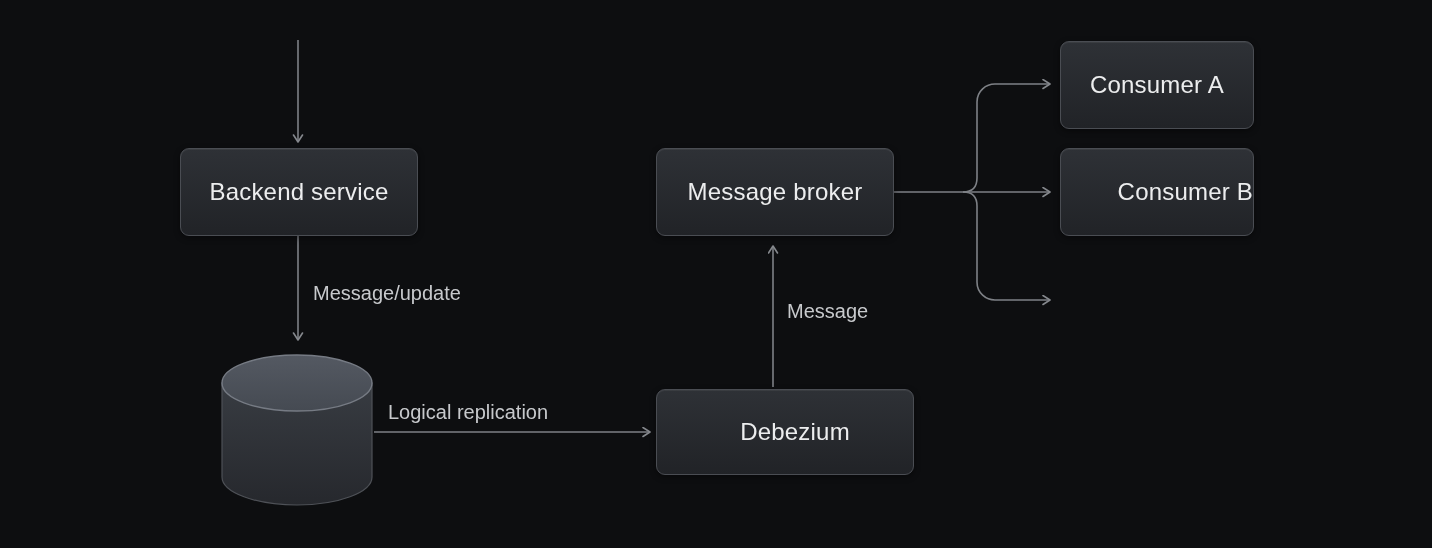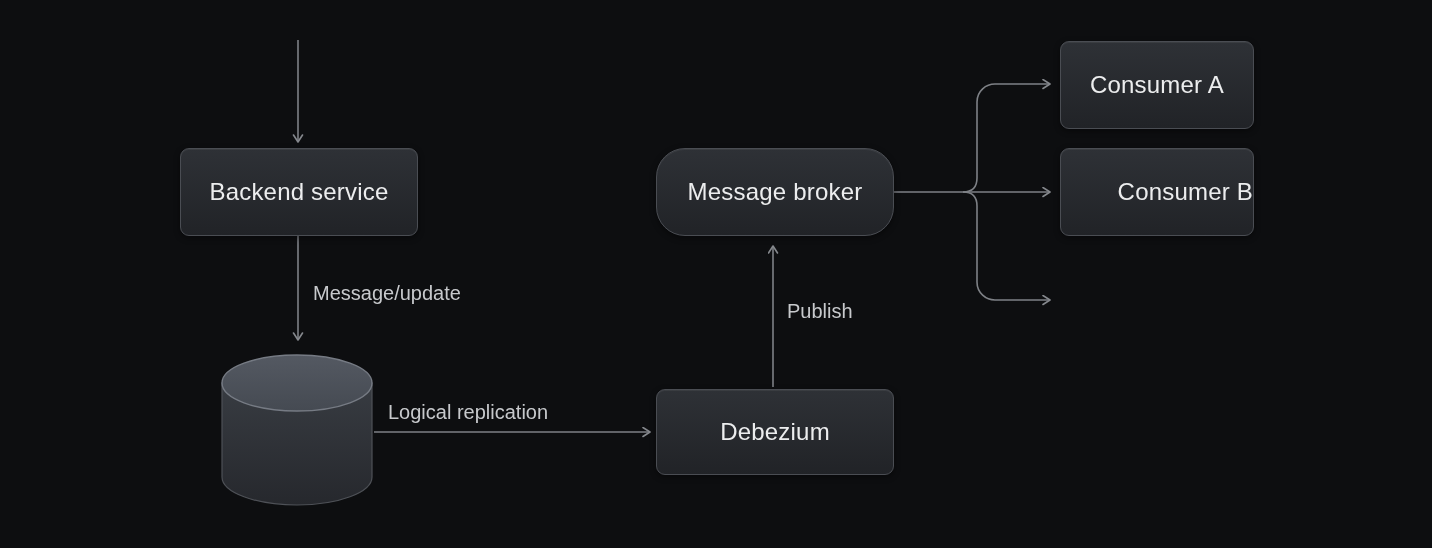--- a/index.html
+++ b/index.html
@@ -28,22 +28,22 @@
     background: linear-gradient(180deg, #2e3136 0%, #212327 100%);
     border: 1px solid #4a4d53;
     border-radius: 9px;
     box-shadow: inset 0 1px 0 rgba(255,255,255,0.06), 0 2px 6px rgba(0,0,0,0.45);
     color: #ecedee;
     font-size: 24px;
     letter-spacing: 0.2px;
     white-space: nowrap;
   }
   #n-backend    { left: 180px;  top: 148px; width: 236px; height: 86px; }
-  #n-broker     { left: 656px;  top: 148px; width: 236px; height: 86px; border-radius: 29px; }
-  #n-debezium   { left: 656px;  top: 389px; width: 236px; height: 84px; }
+  #n-broker     { left: 656px;  top: 148px; width: 236px; height: 86px; }
+  #n-debezium   { left: 656px;  top: 389px; width: 236px; height: 84px; padding-left: 20px; }
   #n-consumer-a { left: 1060px; top: 41px;  width: 192px; height: 86px; }
   #n-consumer-b { left: 1060px; top: 148px; width: 192px; height: 86px; justify-content: flex-end; }
   #n-consumer-c { left: 1060px; top: 257px; width: 192px; height: 86px; }
 
   .edge-label {
     position: absolute;
     color: #c7c9cc;
     font-size: 20px;
     line-height: 24px;
     white-space: nowrap;
@@ -106,15 +106,15 @@
 
   <div class="node" id="n-consumer-b">
     <span>Consumer B</span>
   </div>
 
 
   <div class="edge-label" id="l-insert">Message/update</div>
 
   <div class="edge-label" id="l-logical">Logical replication</div>
 
-  <div class="edge-label" id="l-publish">Publish</div>
+  <div class="edge-label" id="l-publish">Message</div>
 
 </div>
 
 </body></html>

